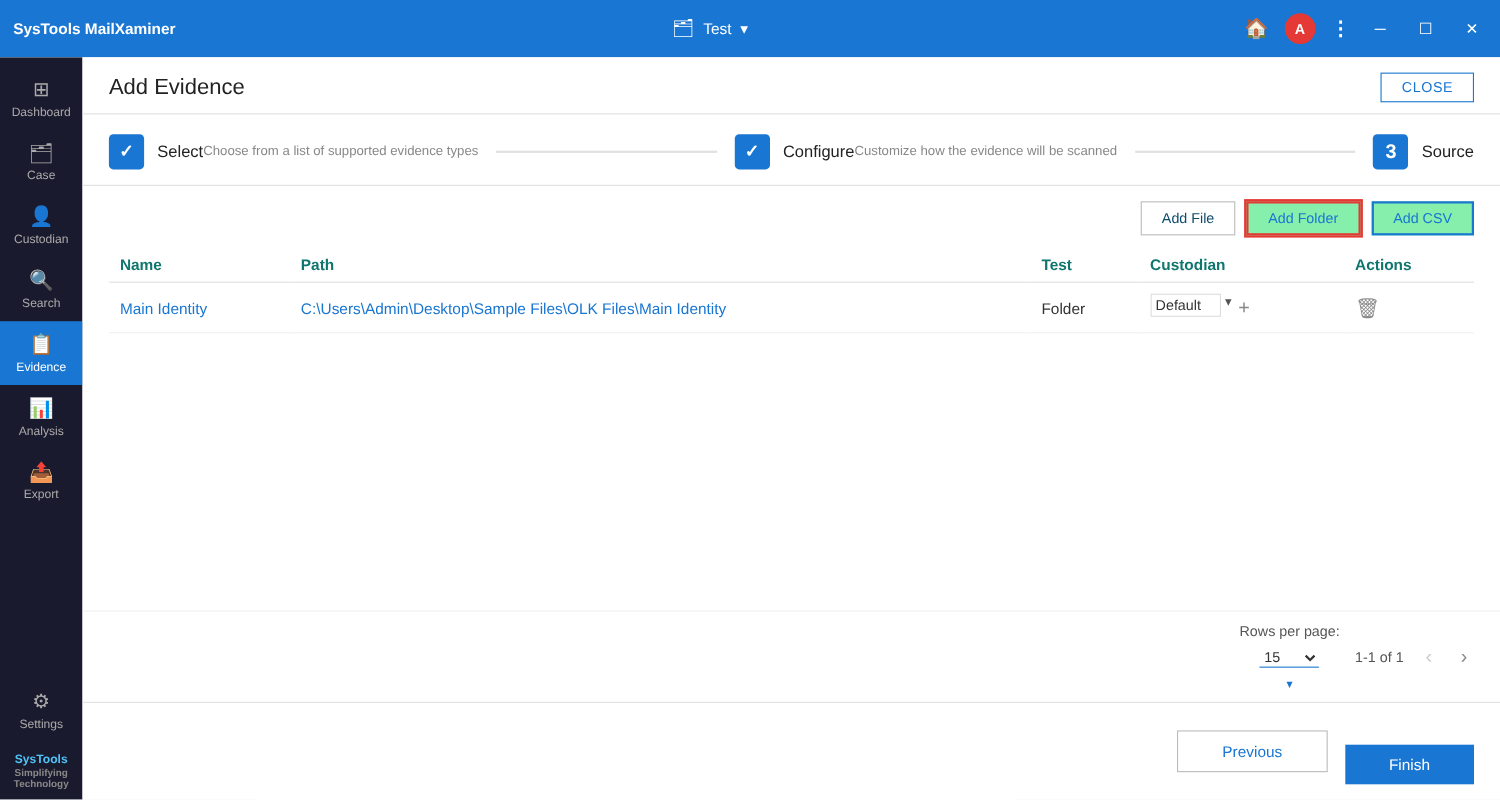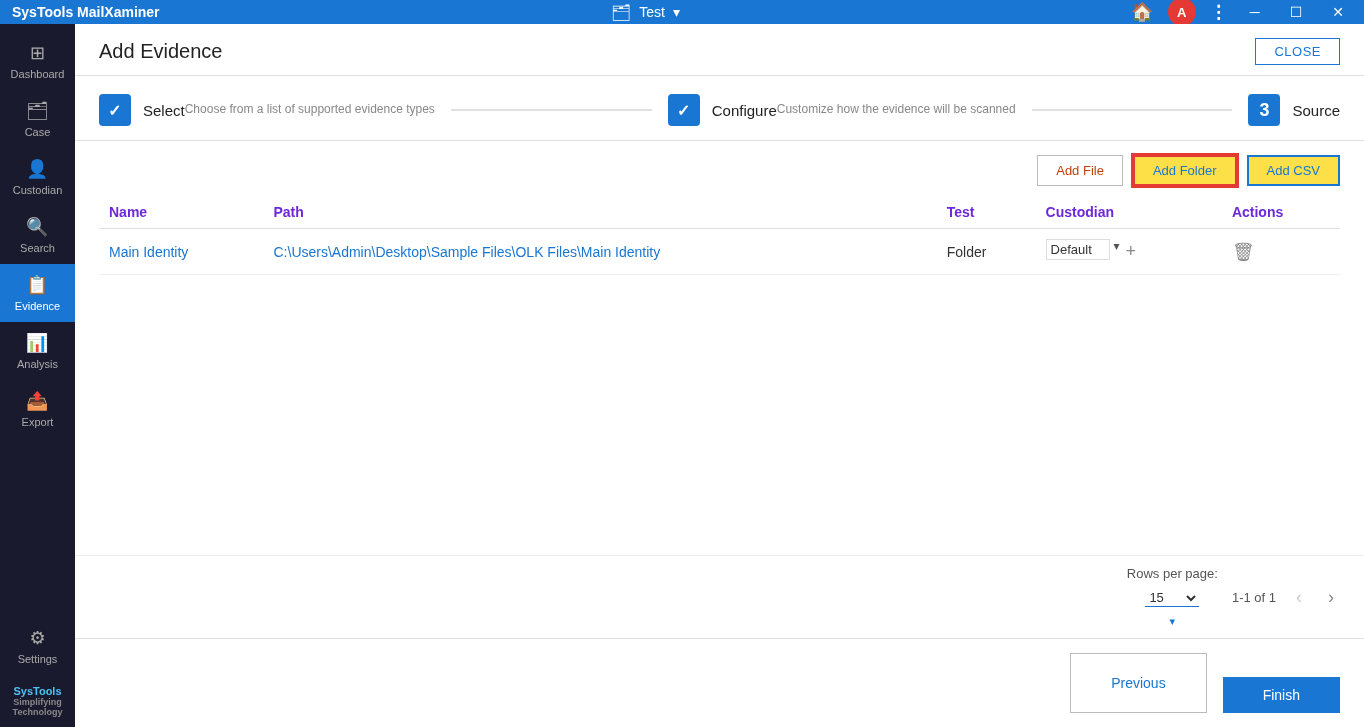--- a/index.html
+++ b/index.html
@@ -2,21 +2,21 @@
 <html><head>
   <meta charset="utf-8">
   <style>
     * { margin: 0; padding: 0; box-sizing: border-box; }
     body { font-family: 'Segoe UI', Arial, sans-serif; background: #f5f5f5; width: 1364px; height: 727px; overflow: hidden; display: flex; flex-direction: column; }
 
     
     .titlebar {
       background: #1976d2;
       color: white;
-      height: 24px;
+      height: 52px;
       display: flex;
       align-items: center;
       padding: 0 12px;
       flex-shrink: 0;
     }
     .titlebar-app-name { font-size: 14px; font-weight: 600; flex: 0 0 auto; }
     .titlebar-center { flex: 1; display: flex; align-items: center; justify-content: center; gap: 8px; font-size: 14px; }
     .titlebar-case-icon { font-size: 16px; }
     .titlebar-right { display: flex; align-items: center; gap: 14px; }
     .titlebar-avatar { width: 28px; height: 28px; border-radius: 50%; background: #e53935; display: flex; align-items: center; justify-content: center; font-size: 13px; font-weight: bold; color: white; }
@@ -123,28 +123,28 @@
     .toolbar {
       display: flex;
       justify-content: flex-end;
       padding: 14px 24px 10px 24px;
       gap: 10px;
       flex-shrink: 0;
     }
     .btn-secondary {
       border: 1px solid #bbb;
       background: white;
-      color: #c2410c;
+      color: #0c4a6e;
       padding: 6px 18px;
       font-size: 13px;
       cursor: pointer;
     }
     .btn-primary {
       border: 2px solid #1976d2;
-      background: #fde047;
+      background: #86efac;
       color: #1976d2;
       padding: 6px 18px;
       font-size: 13px;
       cursor: pointer;
       font-weight: 500;
     }
     .btn-primary.highlighted {
       border: 2px solid #e53935;
       color: #1976d2;
       box-shadow: 0 0 0 2px #e53935;
@@ -157,21 +157,21 @@
       padding: 0 24px;
     }
     table {
       width: 100%;
       border-collapse: collapse;
       font-size: 14px;
     }
     thead tr th {
       text-align: left;
       padding: 8px 10px;
-      color: #6d28d9;
+      color: #0f766e;
       font-weight: 600;
       font-size: 14px;
       border-bottom: 1px solid #e0e0e0;
     }
     tbody tr td {
       padding: 10px 10px;
       border-bottom: 1px solid #f0f0f0;
       color: #1976d2;
       font-size: 14px;
     }
@@ -201,20 +201,21 @@
     .page-nav-btn:disabled { color: #ccc; cursor: default; }
 
     
     .footer-btns {
       display: flex;
       justify-content: flex-end;
       padding: 14px 24px;
       gap: 16px;
       border-top: 1px solid #e0e0e0;
       flex-shrink: 0;
+      align-items: center;
     }
     .btn-prev {
       border: 1px solid #bbb;
       background: white;
       color: #1976d2;
       padding: 10px 40px;
       font-size: 14px;
       cursor: pointer;
     }
     .btn-finish {

